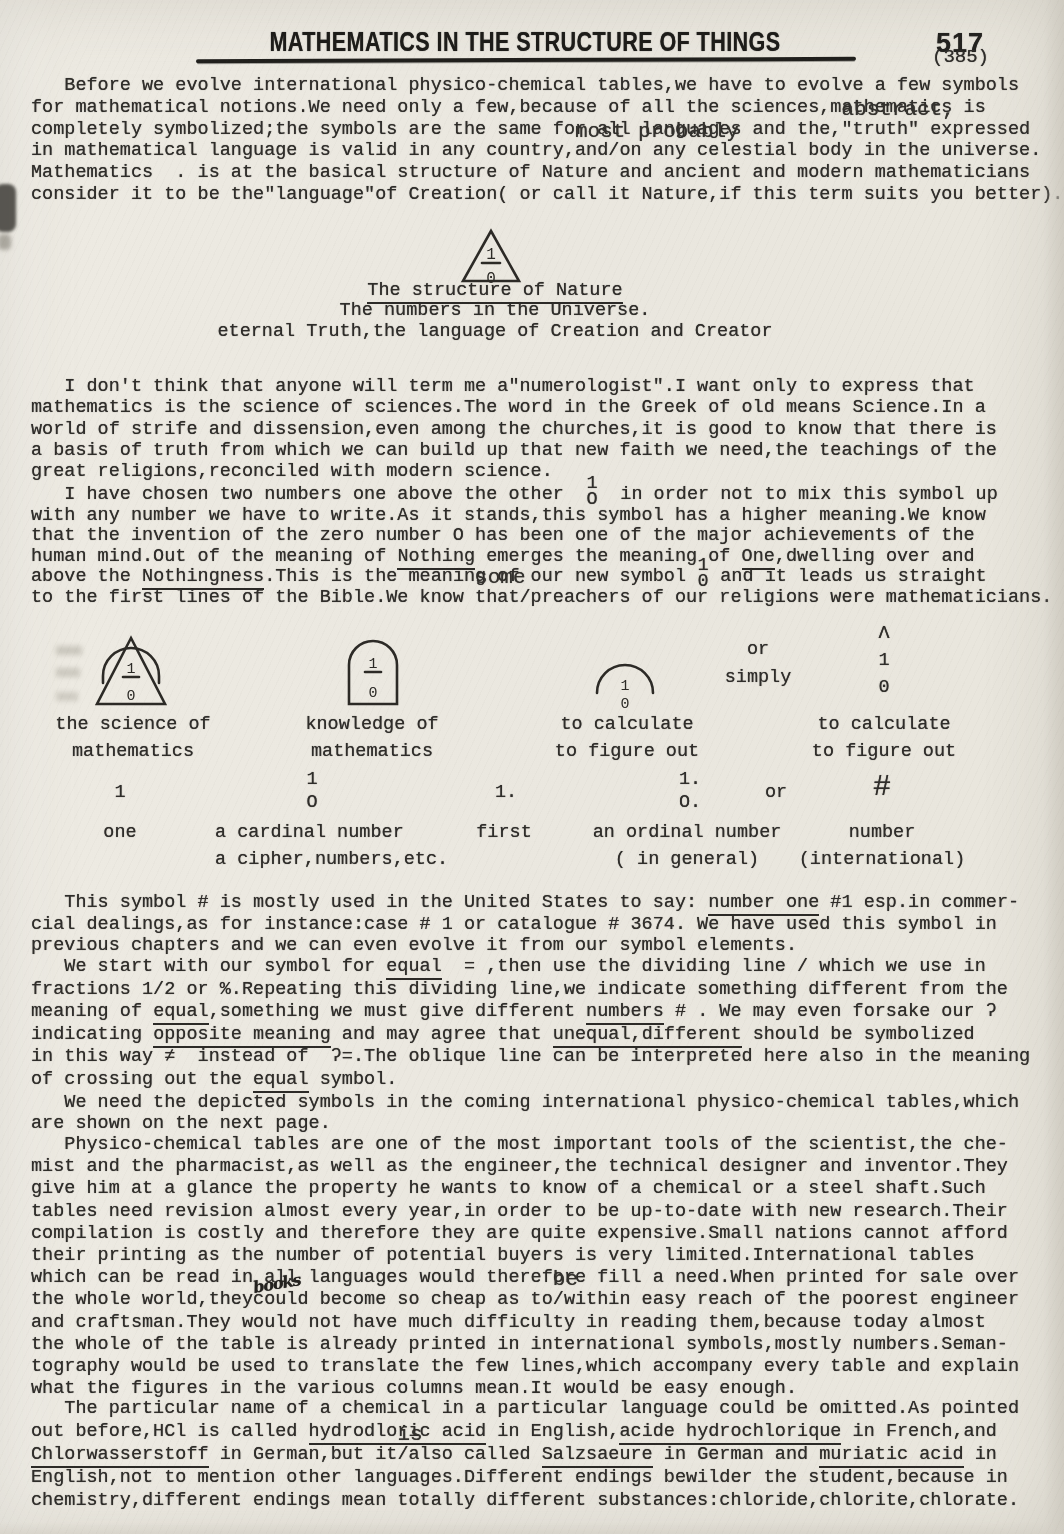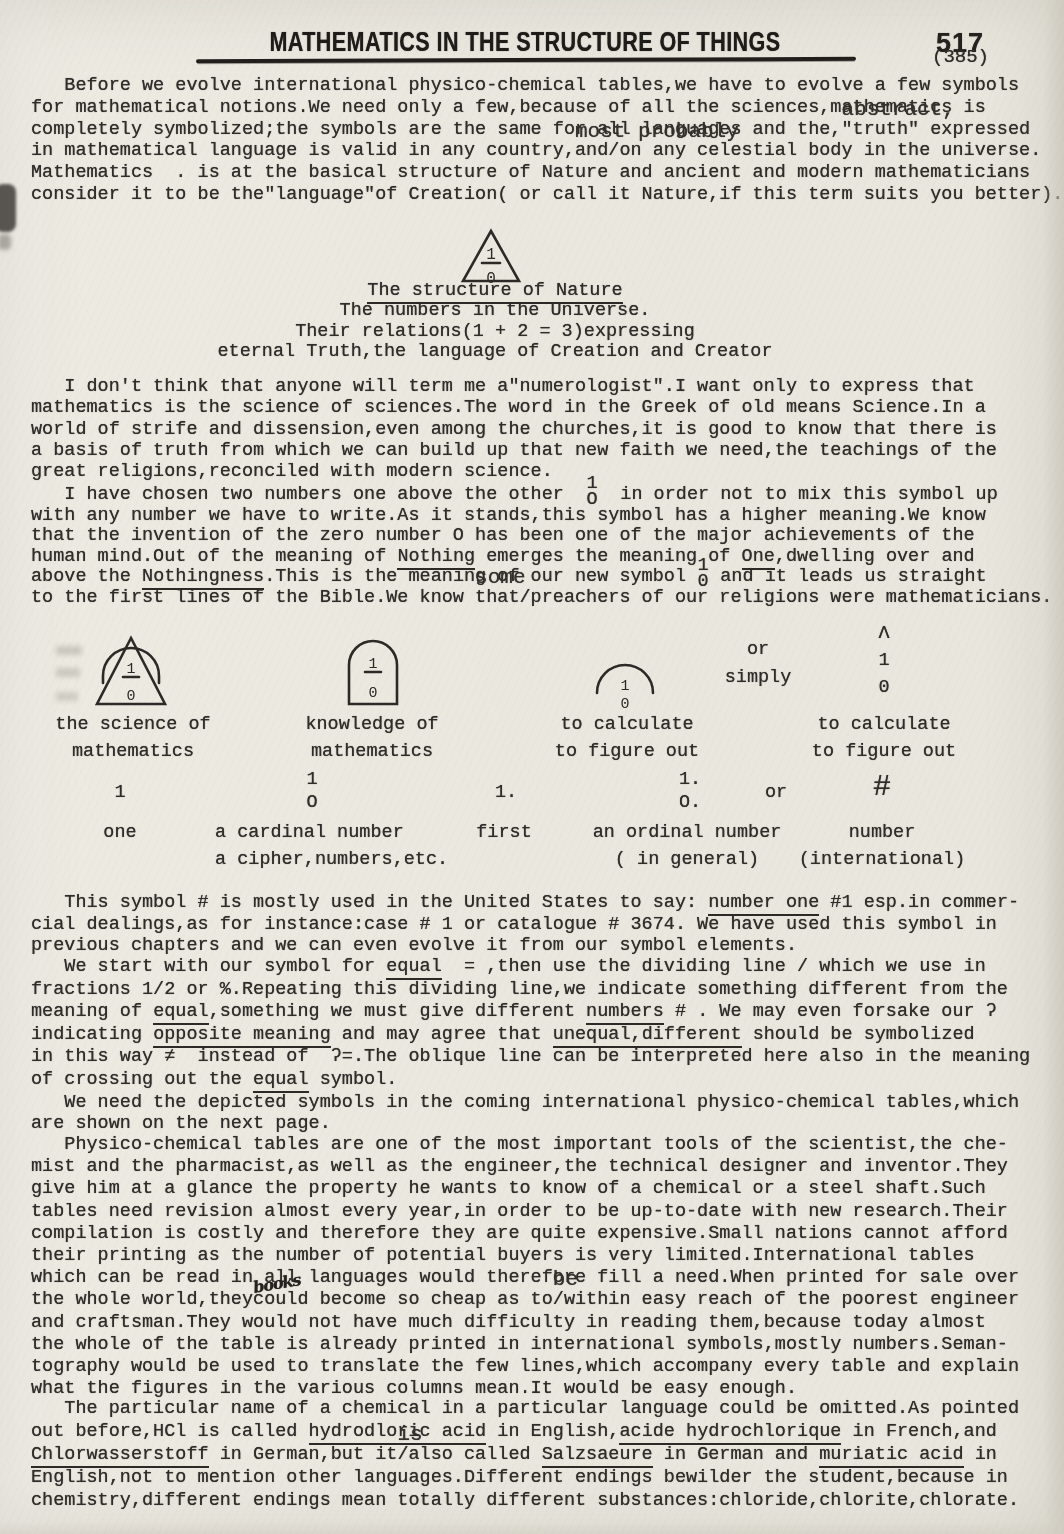--- a/index.html
+++ b/index.html
@@ -54,21 +54,20 @@
   <svg class="sym-svg" style="left:459px;top:228px;" width="64" height="58" viewBox="0 0 64 58">
     <polygon points="32,3 4,53 60,53"></polygon>
     <line x1="23" y1="35" x2="41" y2="35" stroke-width="2"></line>
     <text x="32" y="31" text-anchor="middle" font-size="16">1</text>
     <text x="32" y="55" text-anchor="middle" font-size="16">0</text>
   </svg>
 
   <div class="center-block mono">
       <div class="tline"><span class="u">The structure of Nature</span></div>
       <div class="tline">The numbers in the Universe.</div>
-      <div class="tline">Their relations(1 + 2 = 3)expressing</div>
       <div class="tline">eternal Truth,the language of Creation and Creator</div>
     </div>
 
   <div class="para mono" style="top:376px;line-height:21.3px;"><div class="tline">   I don't think that anyone will term me a"numerologist".I want only to express that</div><div class="tline">mathematics is the science of sciences.The word in the Greek of old means Science.In a</div><div class="tline">world of strife and dissension,even among the churches,it is good to know that there is</div><div class="tline">a basis of truth from which we can build up that new faith we need,the teachings of the</div><div class="tline">great religions,reconciled with modern science.</div></div>
 
   <div class="para mono" style="top:485px;line-height:20.6px;"><div class="tline">   I have chosen two numbers one above the other  <span class="stack"><span class="sc sc0">1</span><span class="sc sc1">O</span></span>  in order not to mix this symbol up</div><div class="tline">with any number we have to write.As it stands,this symbol has a higher meaning.We know</div><div class="tline">that the invention of the zero number O has been one of the major achievements of the</div><div class="tline">human mind.Out of the meaning of <span class="u">Nothing</span> emerges the meaning of <span class="u">One</span>,dwelling over and</div><div class="tline">above the <span class="u">Nothingness</span>.This is the meaning of our new symbol <span class="stack"><span class="sc sc0">1</span><span class="sc sc1">0</span></span> and it leads us straight</div><div class="tline">to the first lines of the Bible.We know <span class="insw"><span class="ins">some</span></span>that/preachers of our religions were mathematicians.</div></div>
 
   <svg class="sym-svg" style="left:86px;top:626px;" width="92" height="82" viewBox="0 0 92 82">
     <path d="M17,57 L17,50 A28,28 0 0 1 73,50 L73,57"></path>
     <polygon points="45,12 11,78 79,78"></polygon>

